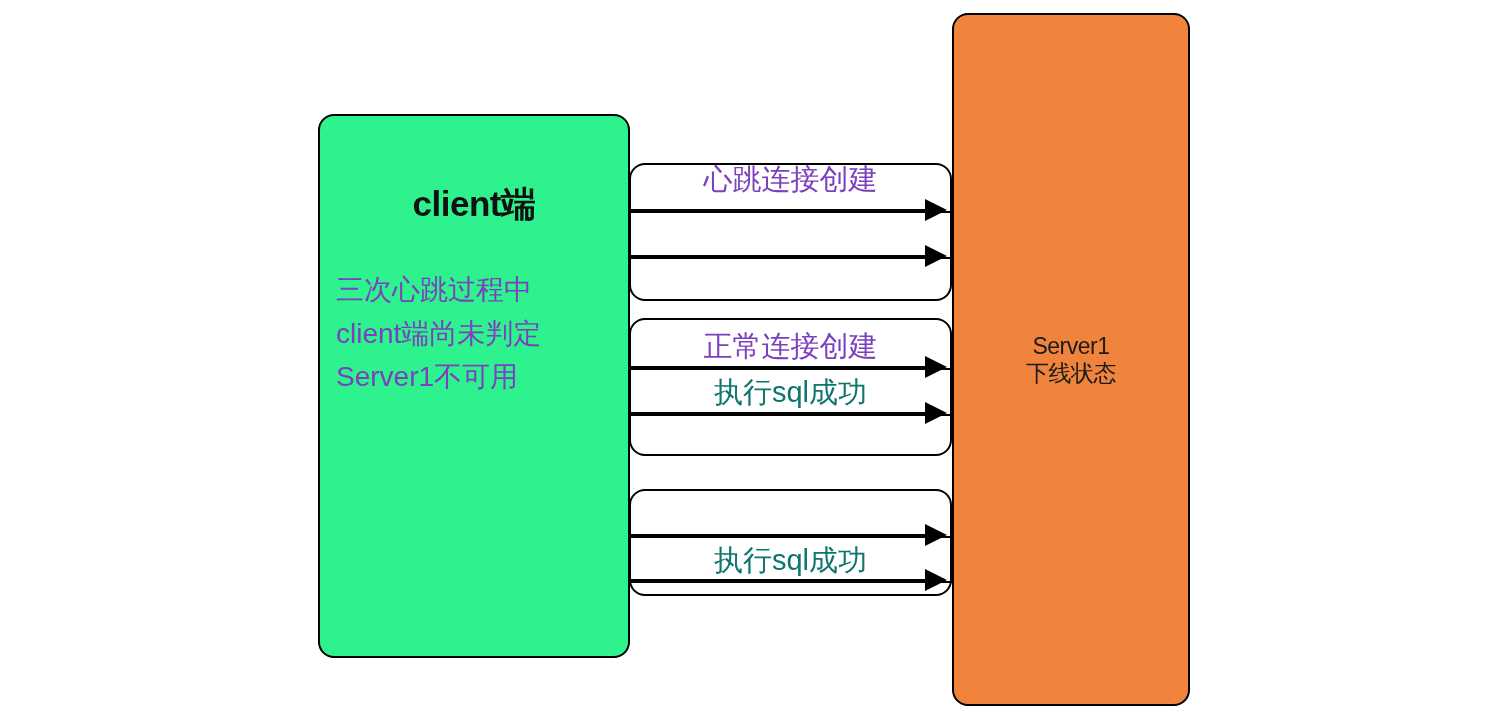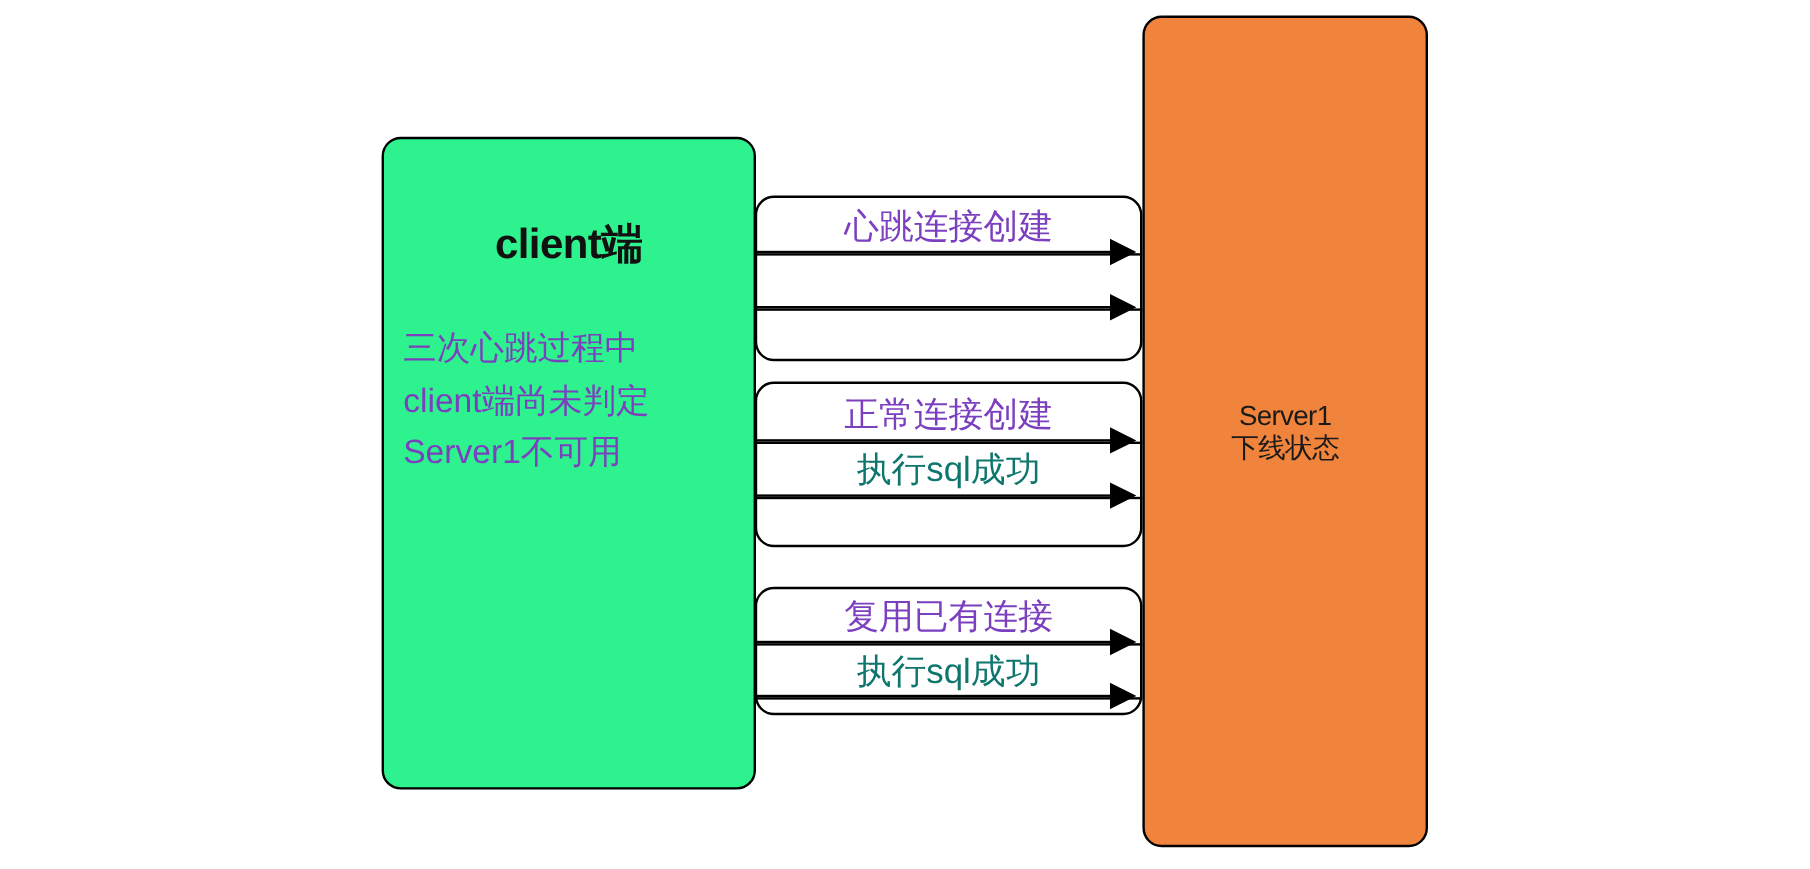--- a/index.html
+++ b/index.html
@@ -129,42 +129,41 @@
   <div class="node" id="server-node">
     <div class="node-title">
       <span class="nl">Server1</span>
       <span class="nl">下线状态</span>
     </div>
   </div>
 
   <div class="msg-group" style="top:163px; width:323px; height:138px;">
     <div class="divider" style="top:46px; width:323px;"></div>
     <div class="divider" style="top:92px; width:323px;"></div>
-    <div class="msg-label lbl-purple" style="top:10px;">心跳连接创建</div>
+    <div class="msg-label lbl-purple" style="top:0;">心跳连接创建</div>
   </div>
   <div class="arrow" style="left:629px; top:209px; width:301px;"></div>
   <div class="arrow-head" style="left:925px; top:199px;"></div>
   <div class="arrow" style="left:629px; top:255px; width:301px;"></div>
   <div class="arrow-head" style="left:925px; top:245px;"></div>
 
   <div class="msg-group" style="top:318px; width:323px; height:138px;">
     <div class="divider" style="top:48px; width:323px;"></div>
     <div class="divider" style="top:94px; width:323px;"></div>
     <div class="msg-label lbl-purple" style="top:12px;">正常连接创建</div>
     <div class="msg-label lbl-green" style="top:58px;">执行sql成功</div>
   </div>
   <div class="arrow" style="left:629px; top:366px; width:301px;"></div>
   <div class="arrow-head" style="left:925px; top:356px;"></div>
   <div class="arrow" style="left:629px; top:412px; width:301px;"></div>
   <div class="arrow-head" style="left:925px; top:402px;"></div>
 
   <div class="msg-group" style="top:489px; width:323px; height:107px;">
     <div class="divider" style="top:45px; width:323px;"></div>
     <div class="divider" style="top:90px; width:323px;"></div>
-    <div class="msg-label lbl-purple" style="top:9px;">复用已有连接</div>
     <div class="msg-label lbl-green" style="top:55px;">执行sql成功</div>
   </div>
   <div class="arrow" style="left:629px; top:534px; width:301px;"></div>
   <div class="arrow-head" style="left:925px; top:524px;"></div>
   <div class="arrow" style="left:629px; top:579px; width:301px;"></div>
   <div class="arrow-head" style="left:925px; top:569px;"></div>
 
 </div>
 
 </body></html>

